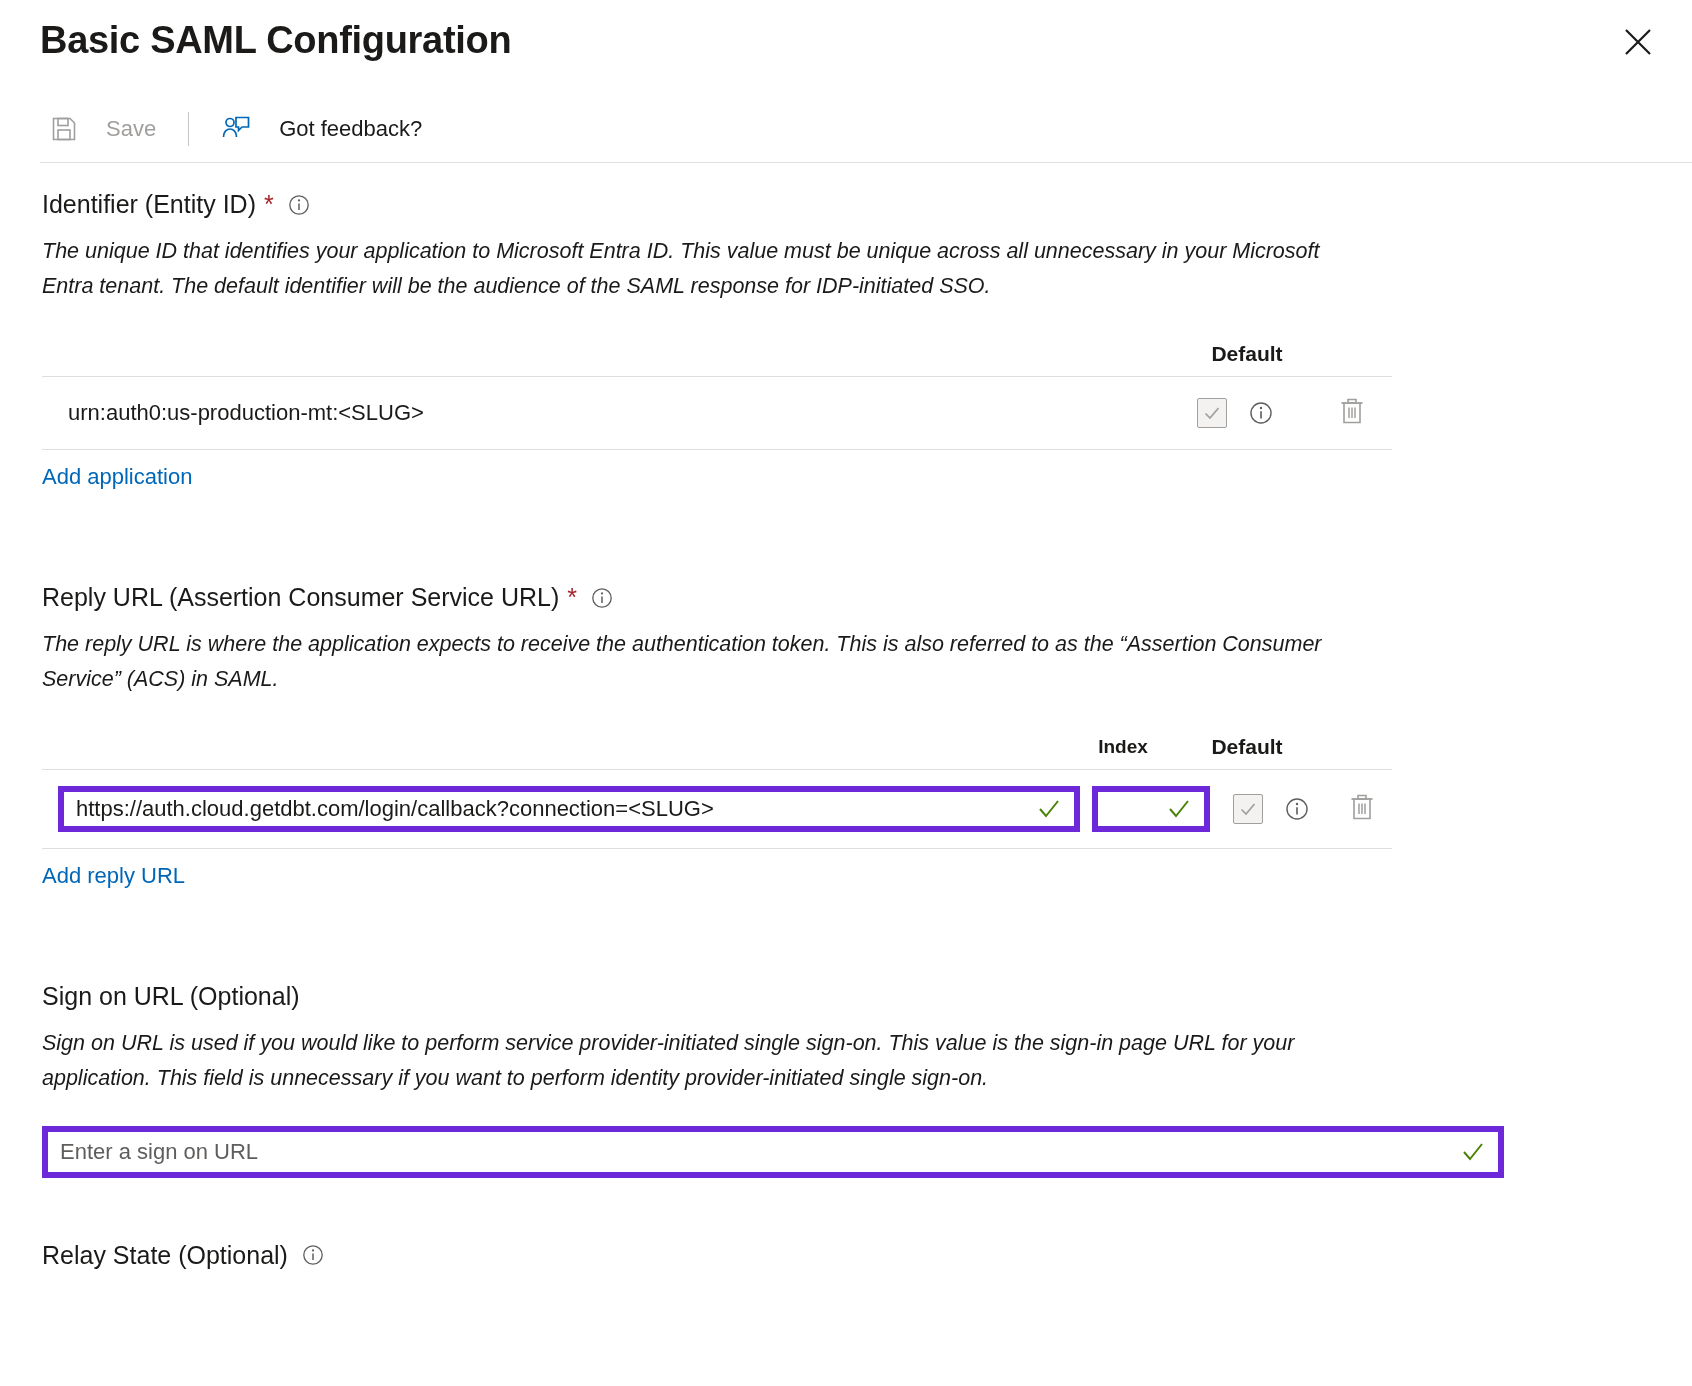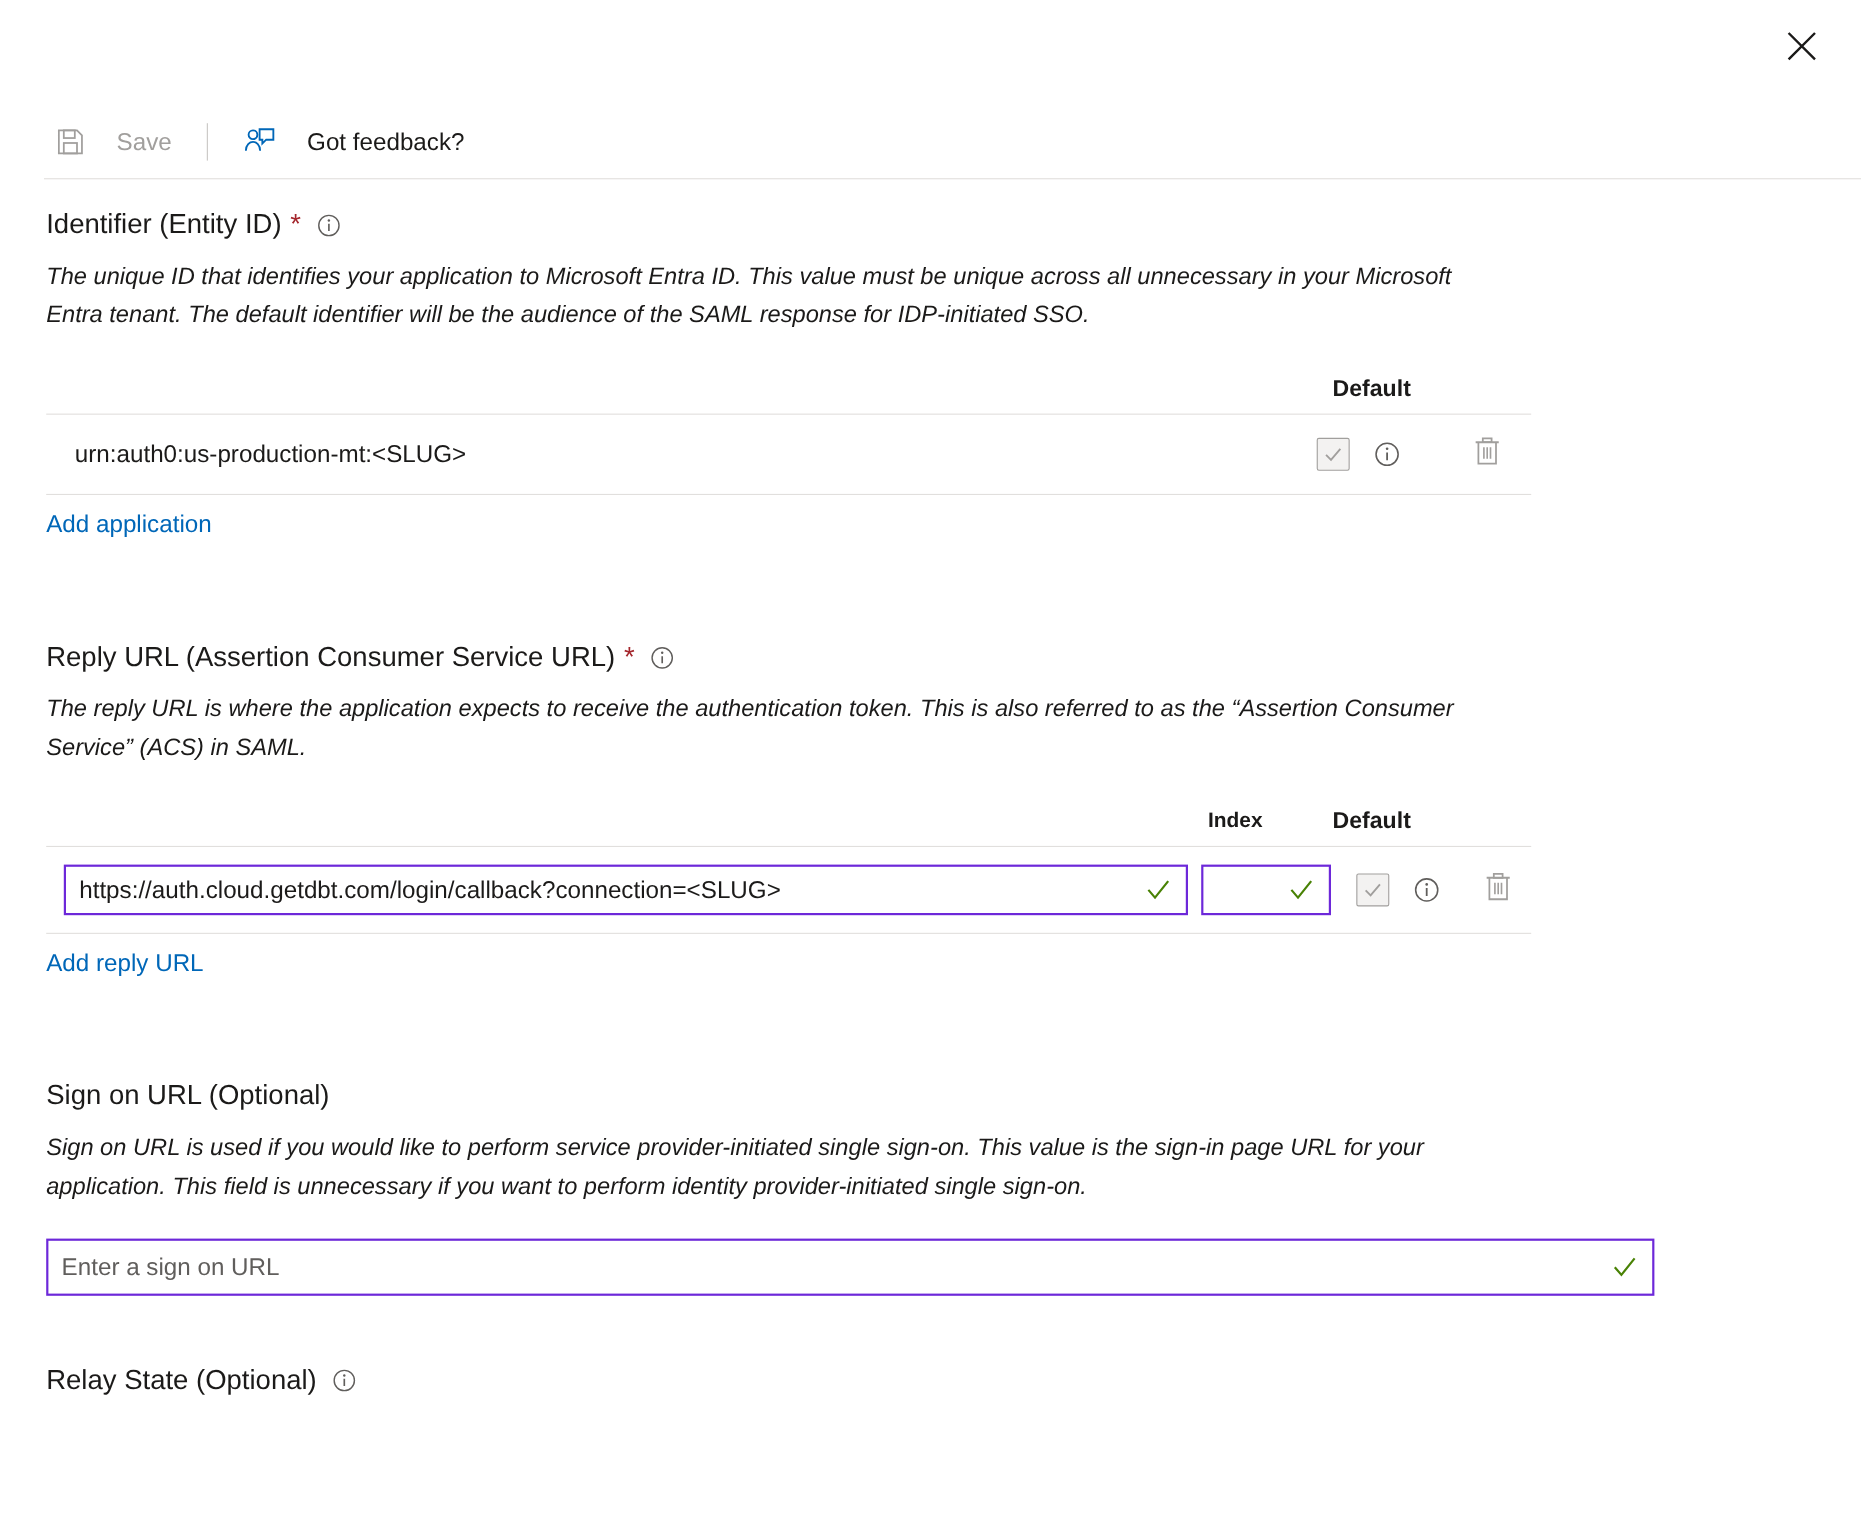--- a/index.html
+++ b/index.html
@@ -196,21 +196,21 @@
     justify-content: center;
     flex: none;
   }
 
   .trash { cursor: pointer; display: block; }
 
   
   .inp {
     position: relative;
     height: 46px;
-    border: 2px solid #6d28d9;
+    border: 6px solid #6d28d9;
     background: #fff;
     display: flex;
     align-items: center;
     padding: 0 12px;
   }
   .inp .txt {
     font-size: 22px;
     color: #1b1a19;
     white-space: nowrap;
     overflow: hidden;
@@ -235,20 +235,21 @@
     text-decoration: none;
   }
 
   .gap-lg { height: 92px; }
   .gap-md { height: 62px; }
 </style>
 </head>
 <body>
 
 <div class="blade-header">
+  <h1 class="blade-title">Basic SAML Configuration</h1>
   <div class="close-btn">
     <svg width="30" height="30" viewBox="0 0 30 30" aria-hidden="true">
       <path d="M3 3 L27 27 M27 3 L3 27" stroke="#1b1a19" stroke-width="2.2" fill="none"></path>
     </svg>
   </div>
 </div>
 
 <div class="command-bar">
   <div class="cmd-item disabled">
     <span class="cmd-icon">

